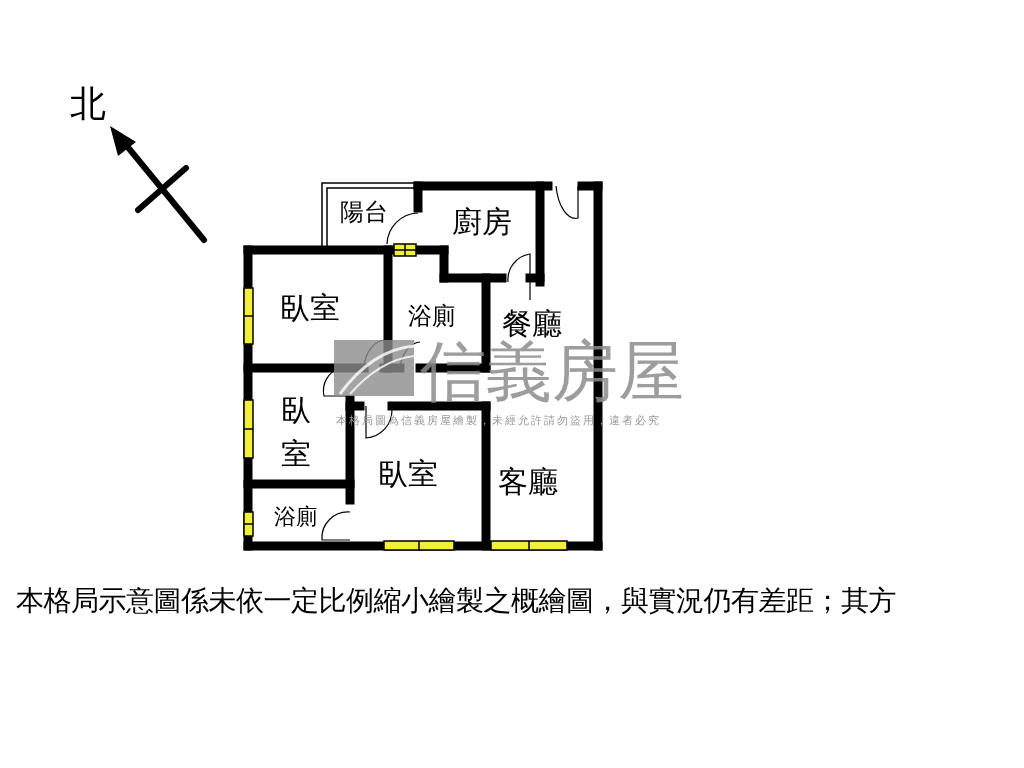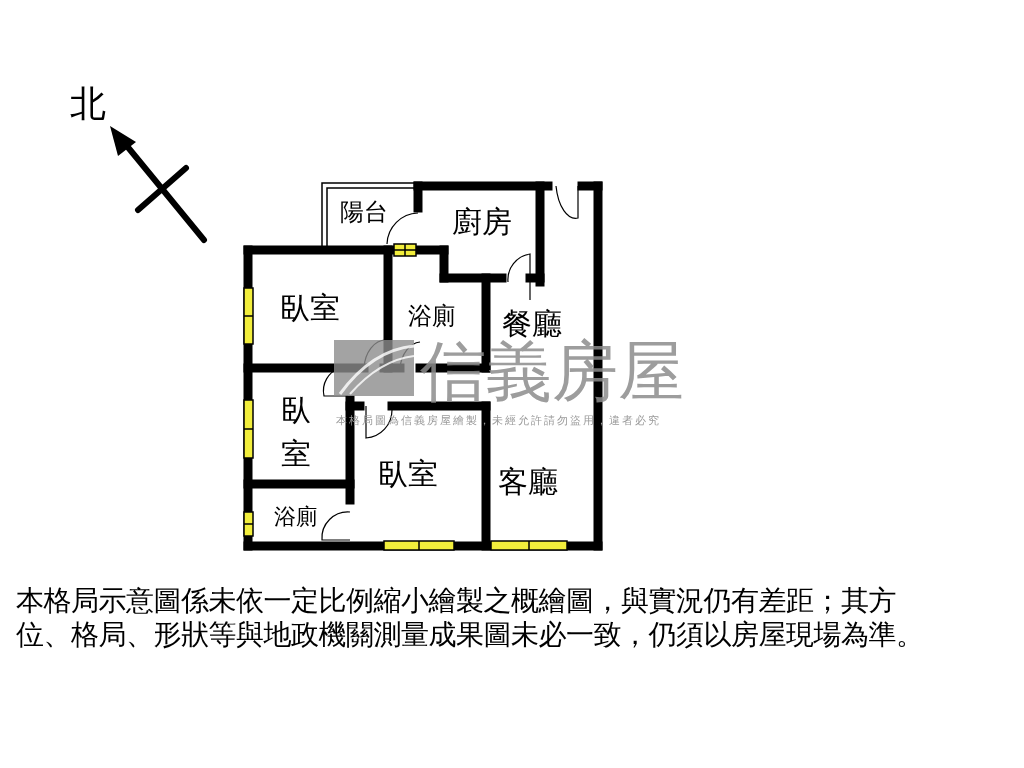--- a/index.html
+++ b/index.html
@@ -110,14 +110,13 @@
     <rect x="334" y="340" width="80" height="56" fill="#8c8c8c" opacity="0.8"></rect>
     <path d="M340,394 Q372,350 414,346" stroke="#fff" stroke-width="3" fill="none" opacity="0.8"></path>
     <path d="M350,394 Q380,360 414,356" stroke="#fff" stroke-width="2" fill="none" opacity="0.8"></path>
     <text class="wm-big" x="420" y="394" font-size="66">信義房屋</text>
     <text class="wm-small" x="336" y="424" font-size="11">本格局圖為信義房屋繪製，未經允許請勿盜用，違者必究</text>
   </g>
 </svg>
 
 <div class="note">
   <div>本格局示意圖係未依一定比例縮小繪製之概繪圖，與實況仍有差距；其方</div>
-  <div>位、格局、形狀等與地政機關測量成果圖未必一致，仍須以房屋現場為準。</div>
 </div>
 
 </body></html>

